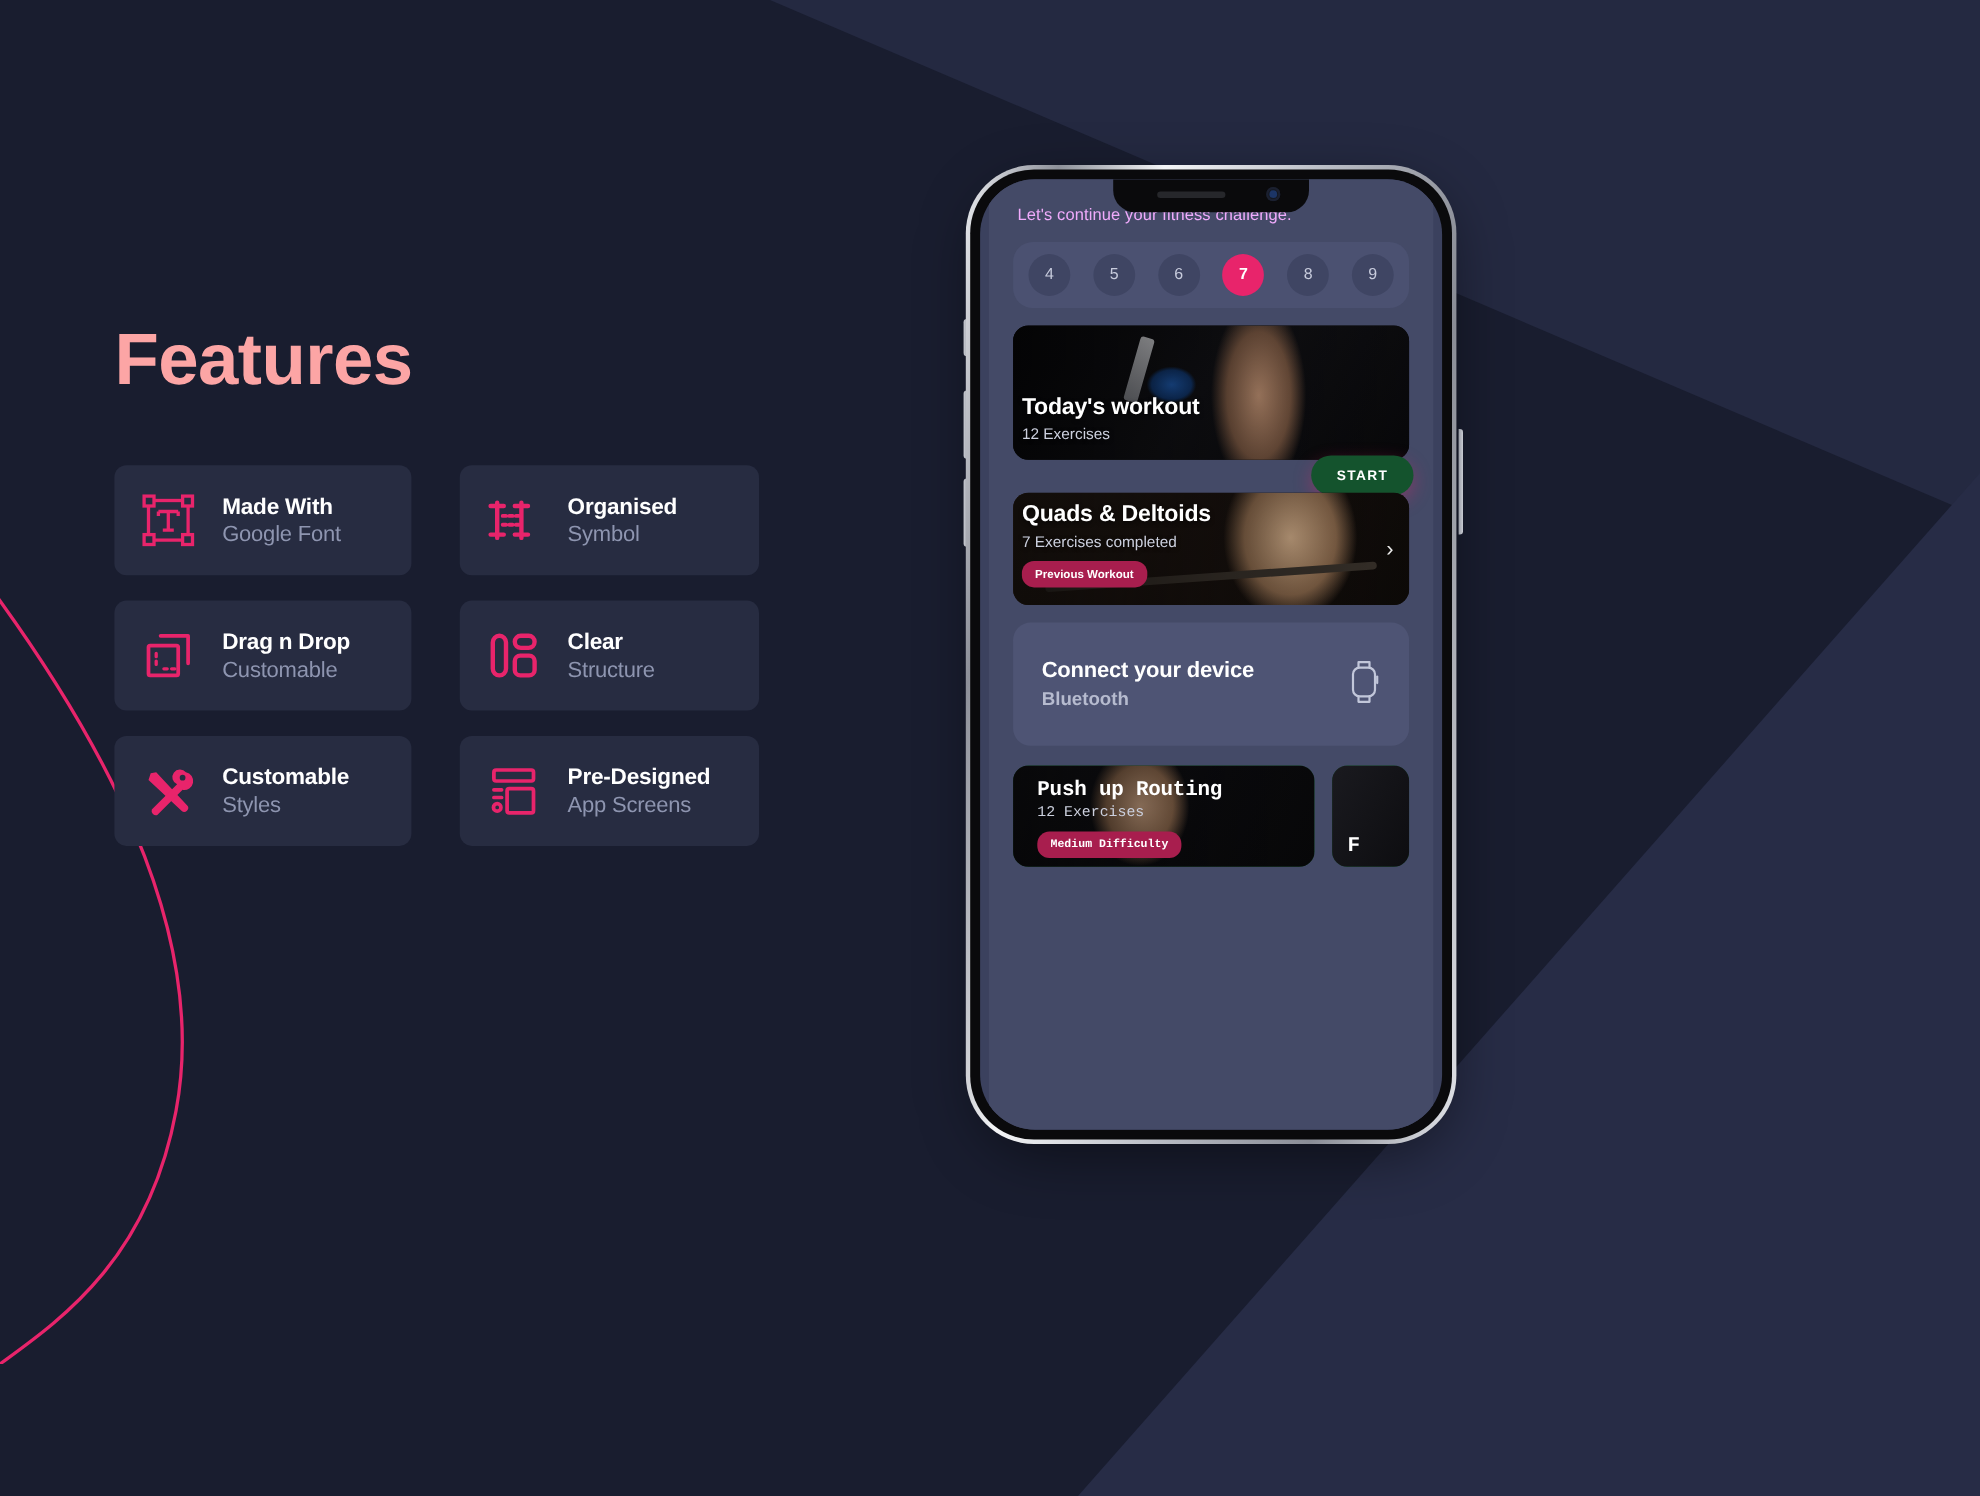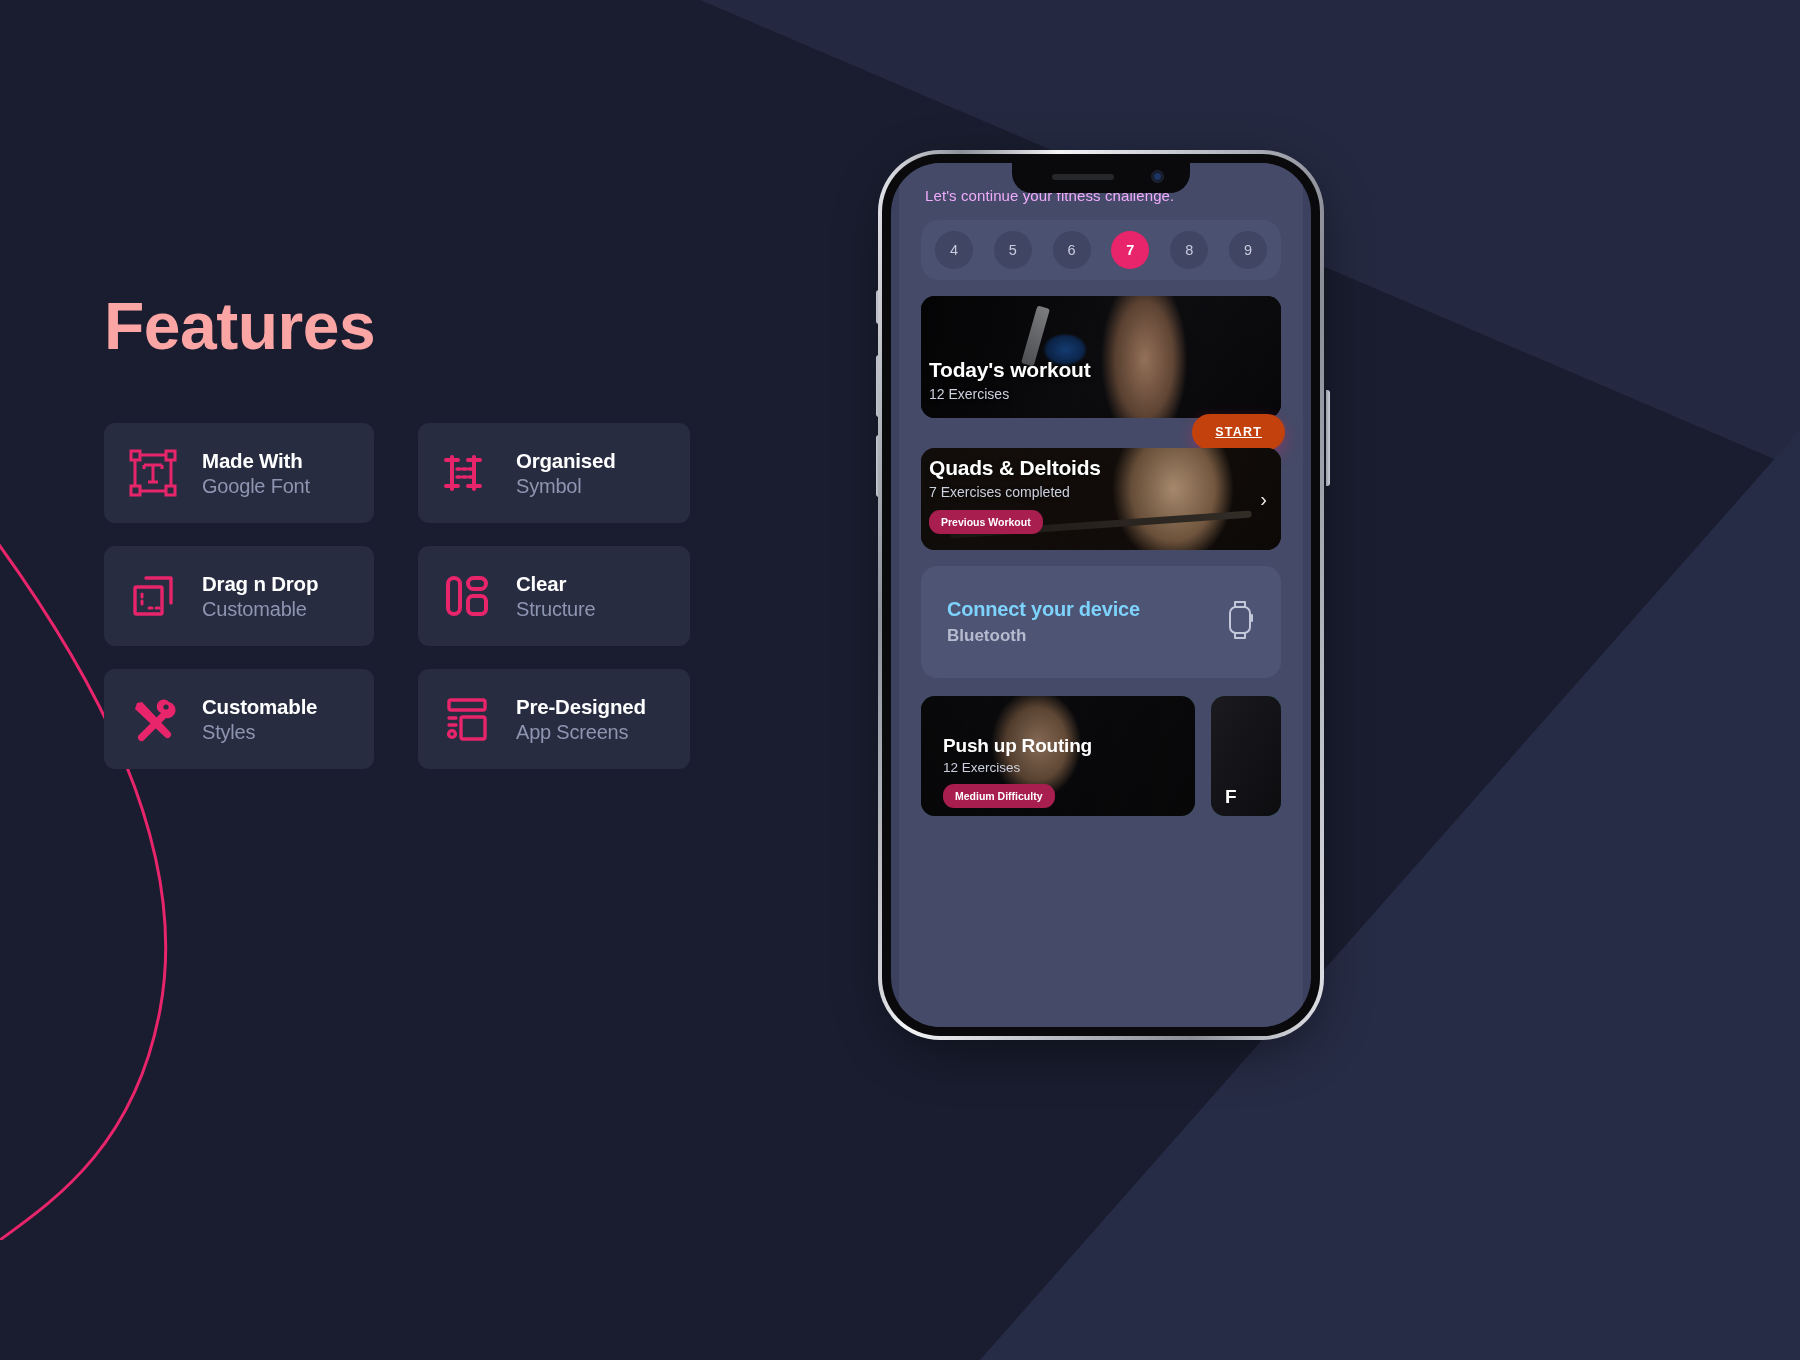--- a/index.html
+++ b/index.html
@@ -159,48 +159,47 @@
     background:#3a332c; border-radius:4px; transform:rotate(-4deg);
   }
   .mc-overlay{ position:absolute; inset:0;
     background:linear-gradient(90deg,rgba(0,0,0,.62) 0%,rgba(0,0,0,.28) 58%,rgba(0,0,0,.1) 100%); }
   .mc-body{ position:absolute; left:8px; bottom:16px; right:16px; }
   .mc-title{ font-size:21px; font-weight:700; color:#fff; letter-spacing:-.2px;
              text-shadow:0 1px 4px rgba(0,0,0,.6); }
   .mc-sub{ font-size:14px; color:#ccd0de; margin-top:4px; text-shadow:0 1px 4px rgba(0,0,0,.6); }
   .start-btn{
     position:absolute; right:-4px; bottom:-18px;
-    background:#c2410c; color:#fff; font-size:12.5px; font-weight:700;
+    background:#14532d; color:#fff; font-size:12.5px; font-weight:700;
     letter-spacing:1.2px; padding:11px 23px; border-radius:20px; border:none;
     box-shadow:0 6px 16px rgba(232,36,107,.35);
-    text-decoration:underline;
   }
   .tag-prev{
     display:inline-block; margin-top:10px;
     background:#a81e4e; color:#fff; font-size:10.5px; font-weight:700;
     padding:6px 12px; border-radius:11px;
   }
   .chev{
     position:absolute; right:14px; top:50%; transform:translateY(-50%);
     color:#ffffff; font-size:20px; opacity:.92; line-height:1;
   }
   .mc-today-wrap{ position:relative; padding-bottom:14px; }
 
   .device-card{
     background:#4e5474; border-radius:16px; height:112px;
     display:flex; align-items:center; justify-content:space-between;
     padding:0 26px 0 26px;
   }
-  .dev-t1{ font-size:20px; font-weight:700; color:#7dd3fc; letter-spacing:-.2px; }
+  .dev-t1{ font-size:20px; font-weight:700; color:#ffffff; letter-spacing:-.2px; }
   .dev-t2{ font-size:17px; color:#b6bbcf; margin-top:5px;font-weight:bold; }
 
   .bottom-row{ display:flex; gap:16px; margin-top:2px; }
   .push-card{
     position:relative; border-radius:14px; overflow:hidden;
-    height:120px; flex:1 1 auto; background:#14532d;
+    height:92px; flex:1 1 auto; background:#14532d;font-family:Liberation Mono, monospace;
   }
   .push-card.second{ flex:0 0 70px; }
   .gymbg3{ position:absolute; inset:0;
     background:
       radial-gradient(ellipse 58px 70px at 42% 40%, #d2a887 0%, #8e6a4e 52%, rgba(0,0,0,0) 78%),
       linear-gradient(120deg,#151519 0%,#0b0b0e 60%,#080809 100%);
   }
   .gymbg4{ position:absolute; inset:0;
     background:linear-gradient(120deg,#1a1a1f 0%,#0d0d10 100%); }
   .push-body{ position:absolute; left:22px; bottom:8px; right:10px; }

